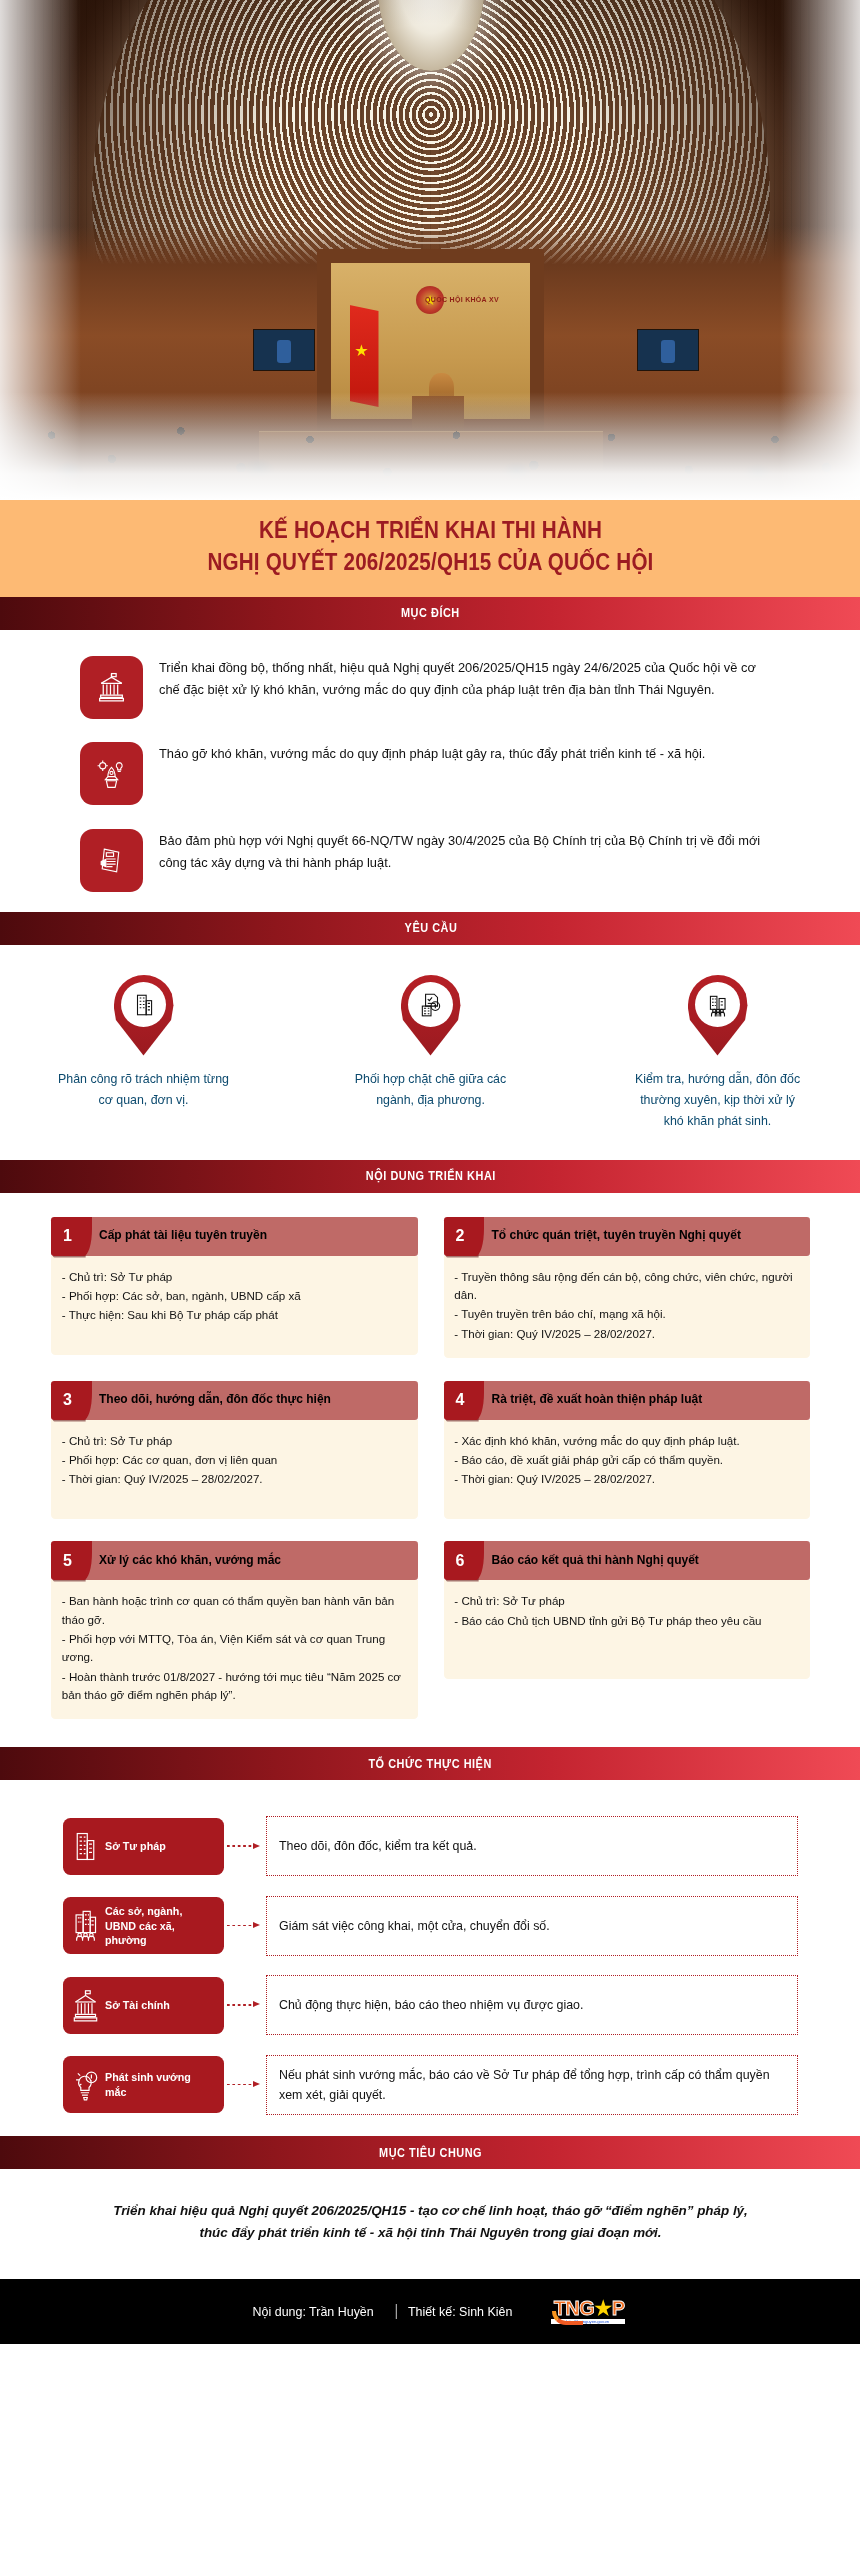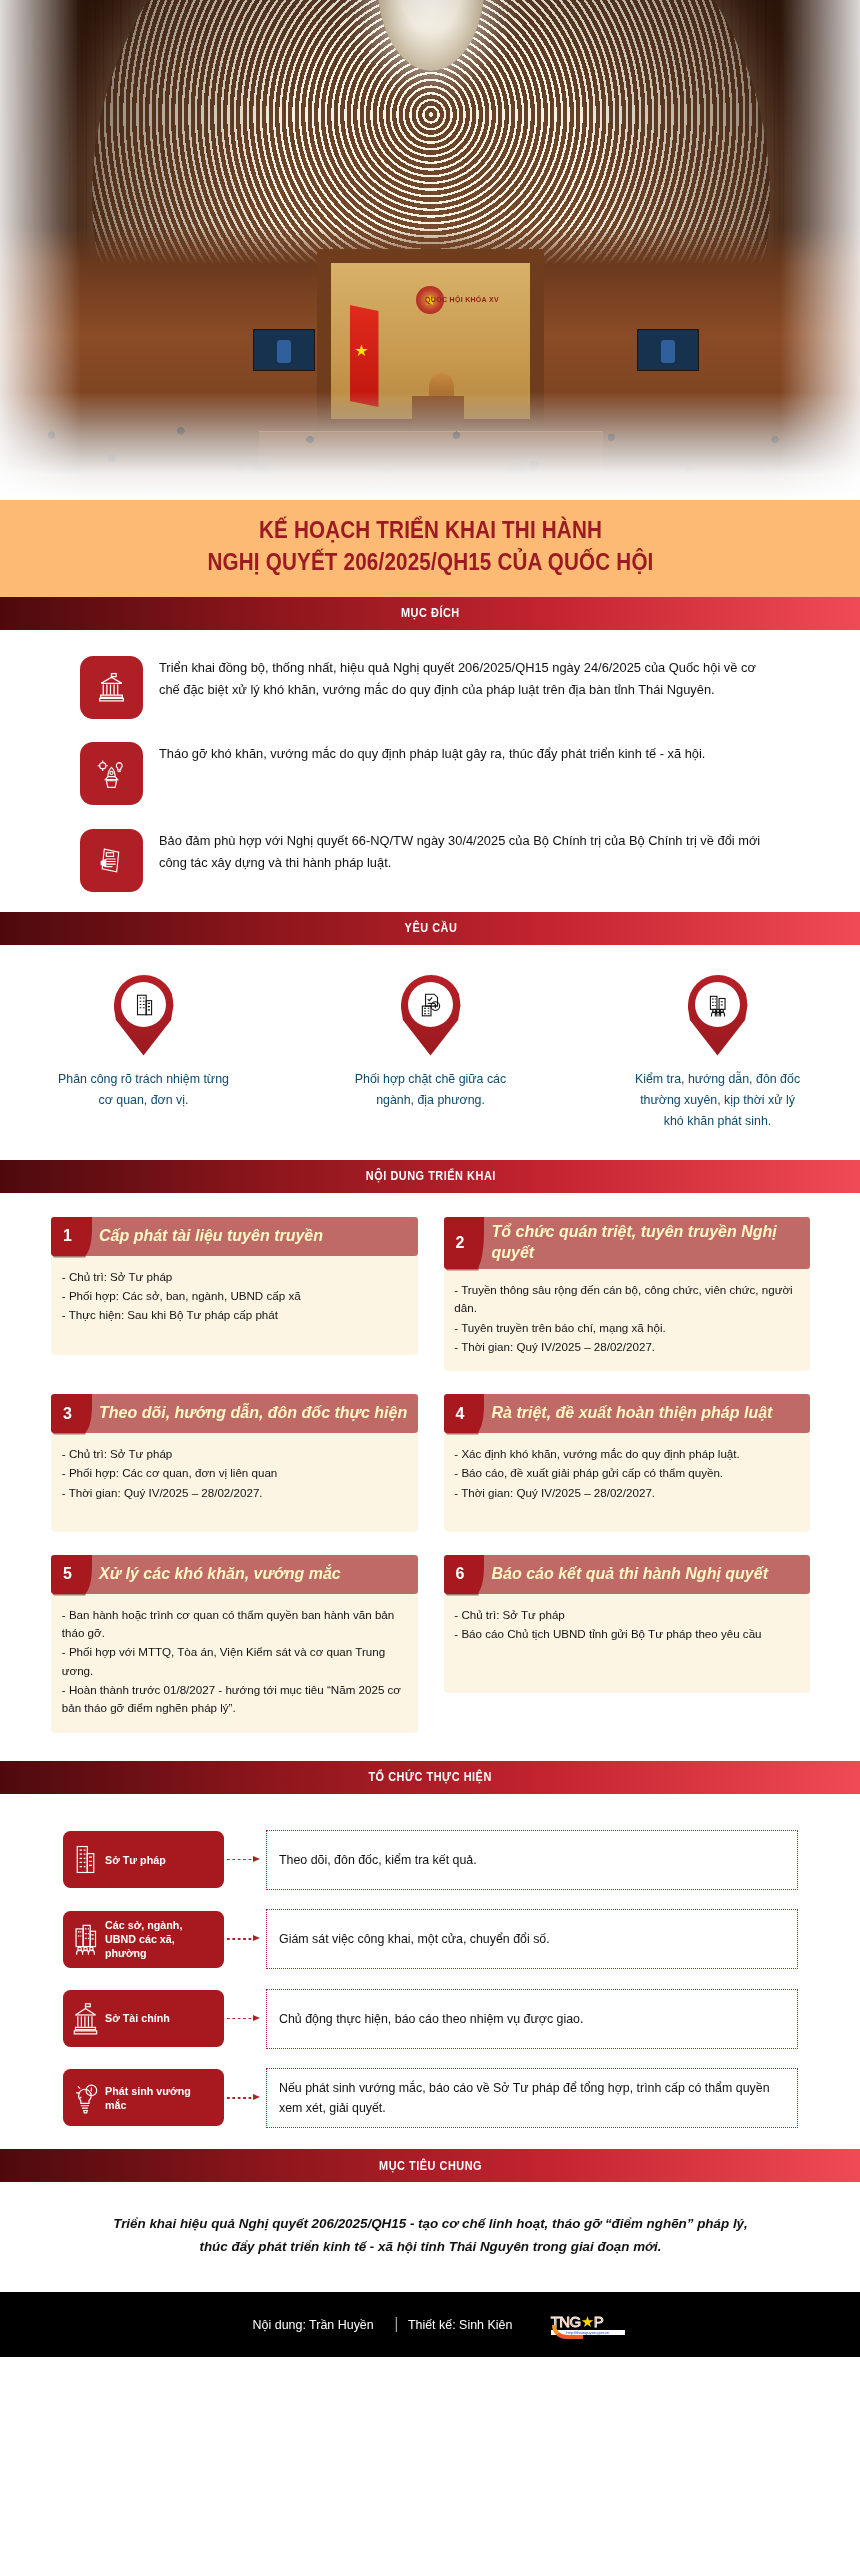--- a/index.html
+++ b/index.html
@@ -251,24 +251,23 @@
   .card-num:after {
     content: ""; position: absolute; right: -7.5px; top: 0; bottom: 0;
     width: 12px; background: #a8191f;
     border-radius: 0 0 70% 0;
   }
   .card-title {
     position: relative; z-index: 2;
     flex: 1 1 auto;
     background: #bf6a67;
     border-radius: 0 3.2px 3.2px 0;
-    color: #fef9c3; font-weight: bold; font-size: 16px; line-height: 1.3;
+    color: #000000; font-weight: bold; font-size: 12px; line-height: 1.3;
     display: flex; align-items: center;
     padding: 5.4px 8.6px 5.4px 15px;
-    font-style: italic;
   }
   .card-body {
     background: #fdf5e4;
     border-radius: 0 0 4.3px 4.3px;
     padding: 12px 10.8px 14px 10.8px;
     font-size: 11.6px; line-height: 1.58; color: #121212;
     min-height: 99px;
   }
   .card-body p { margin: 0 0 1.1px 0; }
 
@@ -328,24 +327,24 @@
     color: #fff; font-size: 13.4px; padding: 0 12px;
     transform: scaleX(0.93);
   }
   .credit + .credit { border-left: 1.1px solid rgba(255,255,255,.85); }
   .logo {
     margin-left: 22.6px;
     width: 74px; height: 33px; position: relative;
     display: flex; flex-direction: column; justify-content: center;
   }
   .logo-word {
-    font-size: 15px; font-weight: normal; letter-spacing: -0.5px;
+    font-size: 20px; font-weight: bold; letter-spacing: -0.5px;
     color: #f26f21;
     -webkit-text-stroke: 0.8px #ffffff;
-    text-align: left; line-height: 1;
+    text-align: right; line-height: 1;
   }
   .logo-star { color: #ffd400; -webkit-text-stroke: 0; }
   .logo-url {
     font-size: 4.3px; color: #1a4fd6; background: #fff;
     text-align: center; margin-top: 1.6px; letter-spacing: -0.1px;
   }
   .logo-swoosh {
     position: absolute; left: 1.1px; bottom: 2.2px;
     width: 31px; height: 14px;
     border-left: 4.8px solid #f7941e;

